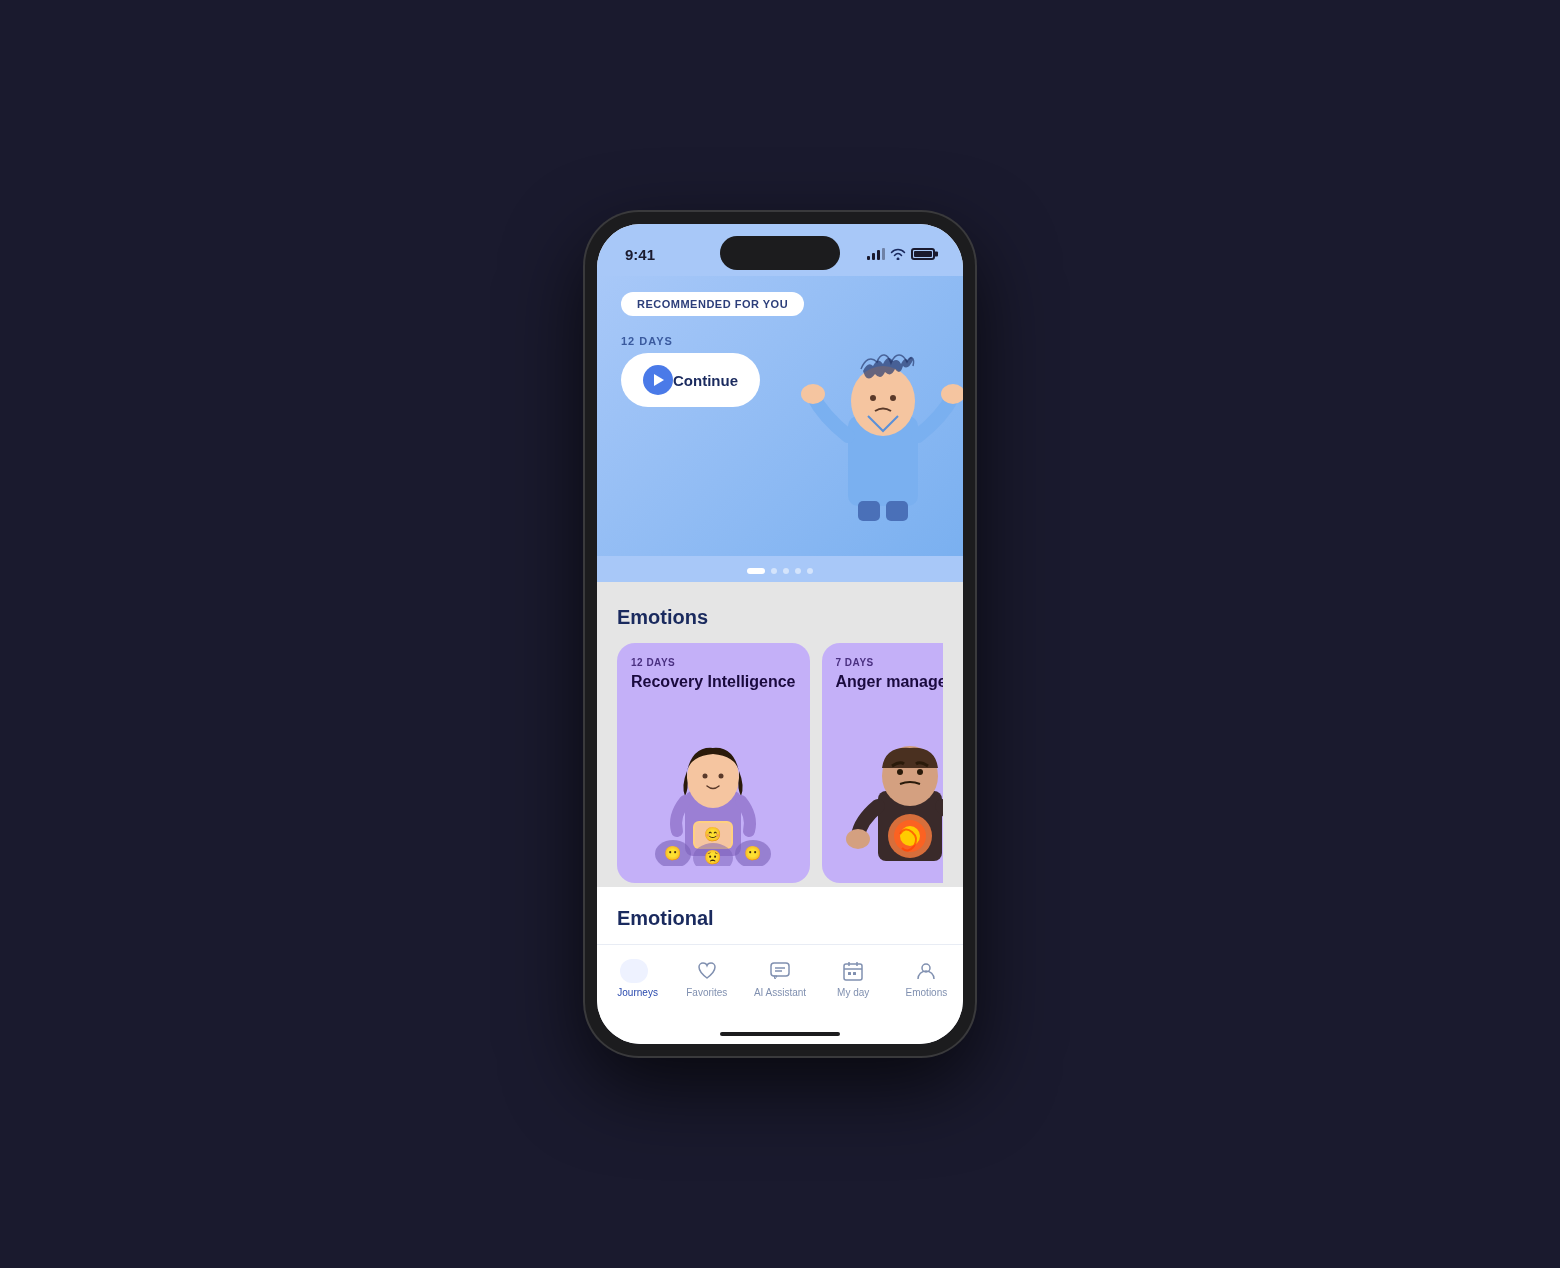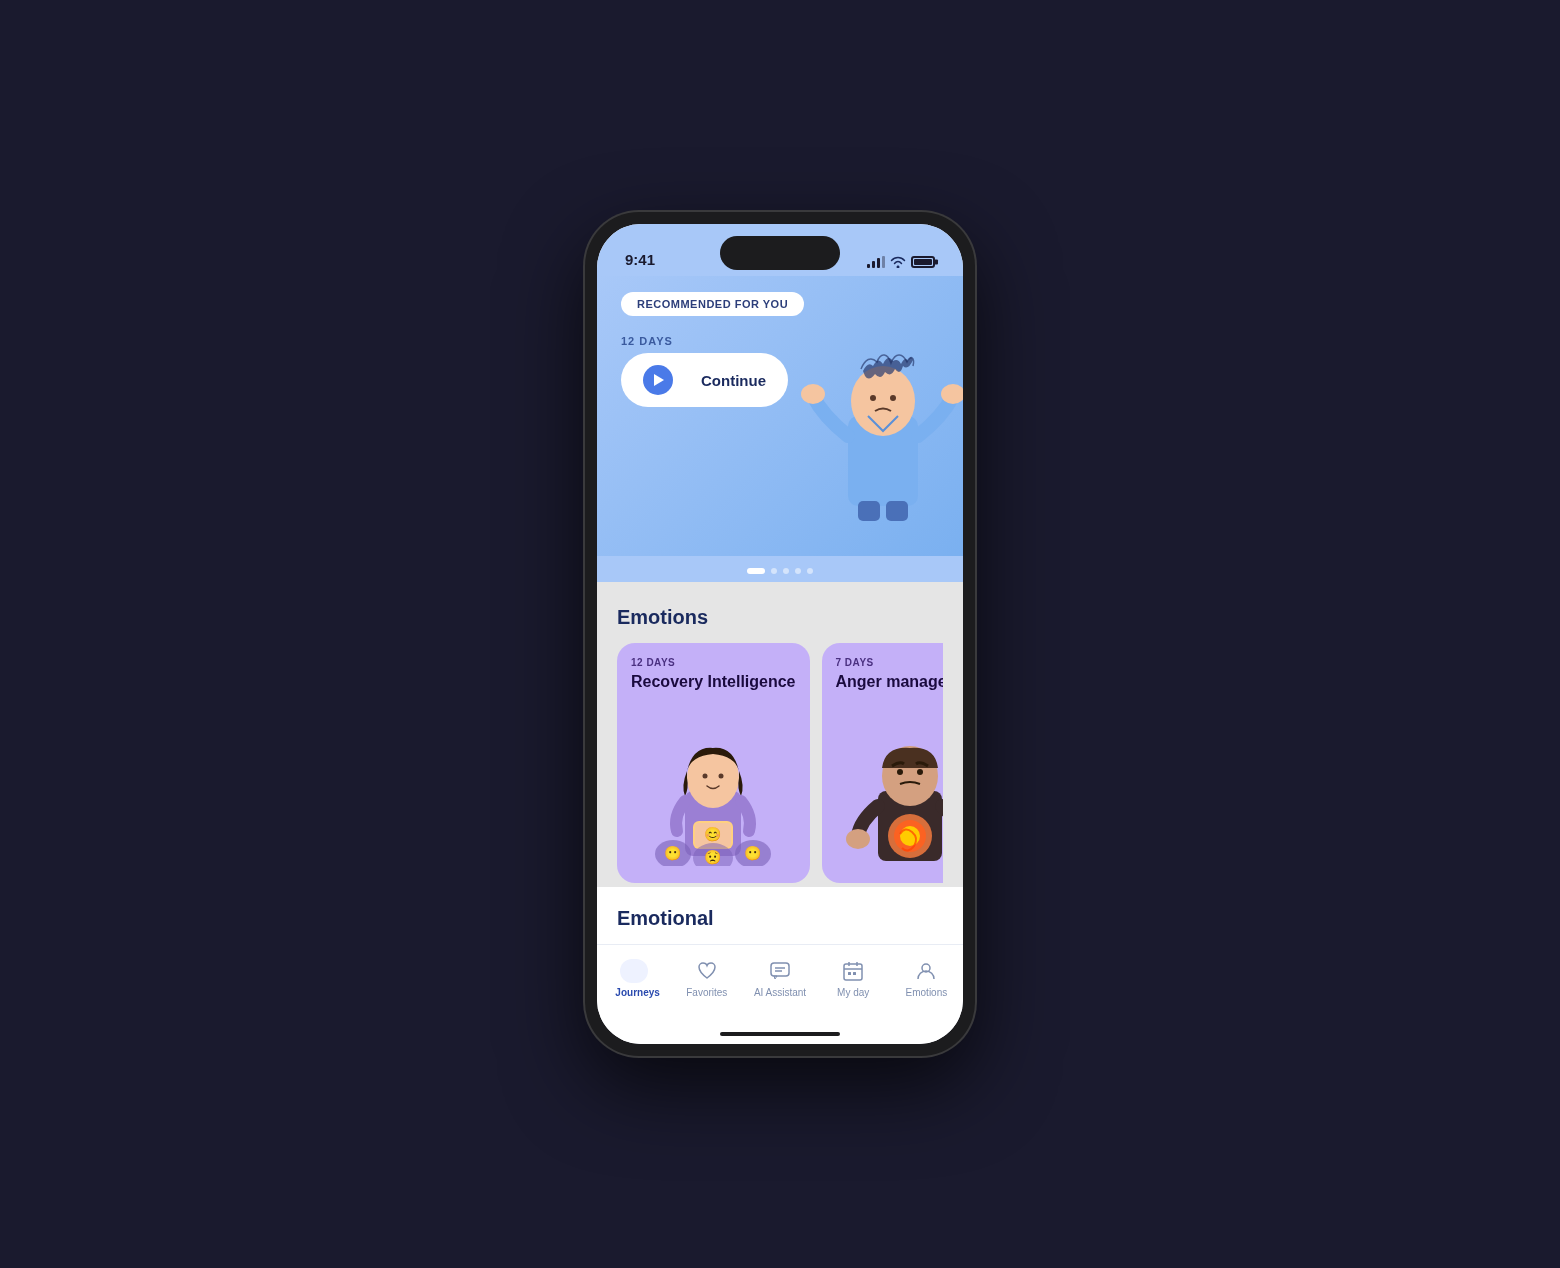--- a/index.html
+++ b/index.html
@@ -44,21 +44,21 @@
       background: #1c1c1e;
       border-radius: 20px;
       z-index: 100;
     }
 
     
     .status-bar {
       height: 52px;
       background: #a8c8f8;
       display: flex;
-      align-items: flex-end;
+      align-items: center;
       justify-content: space-between;
       padding: 16px 28px 8px;
       position: relative;
       z-index: 10;
       flex-shrink: 0;
     }
 
     .status-time {
       font-size: 15px;
       font-weight: 600;
@@ -159,21 +159,21 @@
       font-weight: 800;
       color: #1a2a5e;
       line-height: 1.2;
       margin-bottom: 20px;
       max-width: 55%;
     }
 
     .continue-btn {
       display: flex;
       align-items: center;
-      gap: 28px;
+      gap: 0;
       background: white;
       border: none;
       border-radius: 28px;
       padding: 12px 22px;
       font-size: 15px;
       font-weight: 600;
       color: #1a2a5e;
       cursor: pointer;
       width: fit-content;
     }
@@ -337,21 +337,21 @@
     }
 
     .tab-label {
       font-size: 10px;
       font-weight: 500;
       color: #8090b0;
     }
 
     .tab-label.active {
       color: #2a4aae;
-      font-weight: 700;
+      font-weight: 400;
       margin-left: 8px;
     }
 
     .tab-icon-bg {
       background: #eef2ff;
       border-radius: 12px;
       padding: 6px 14px;
     }
 
     

